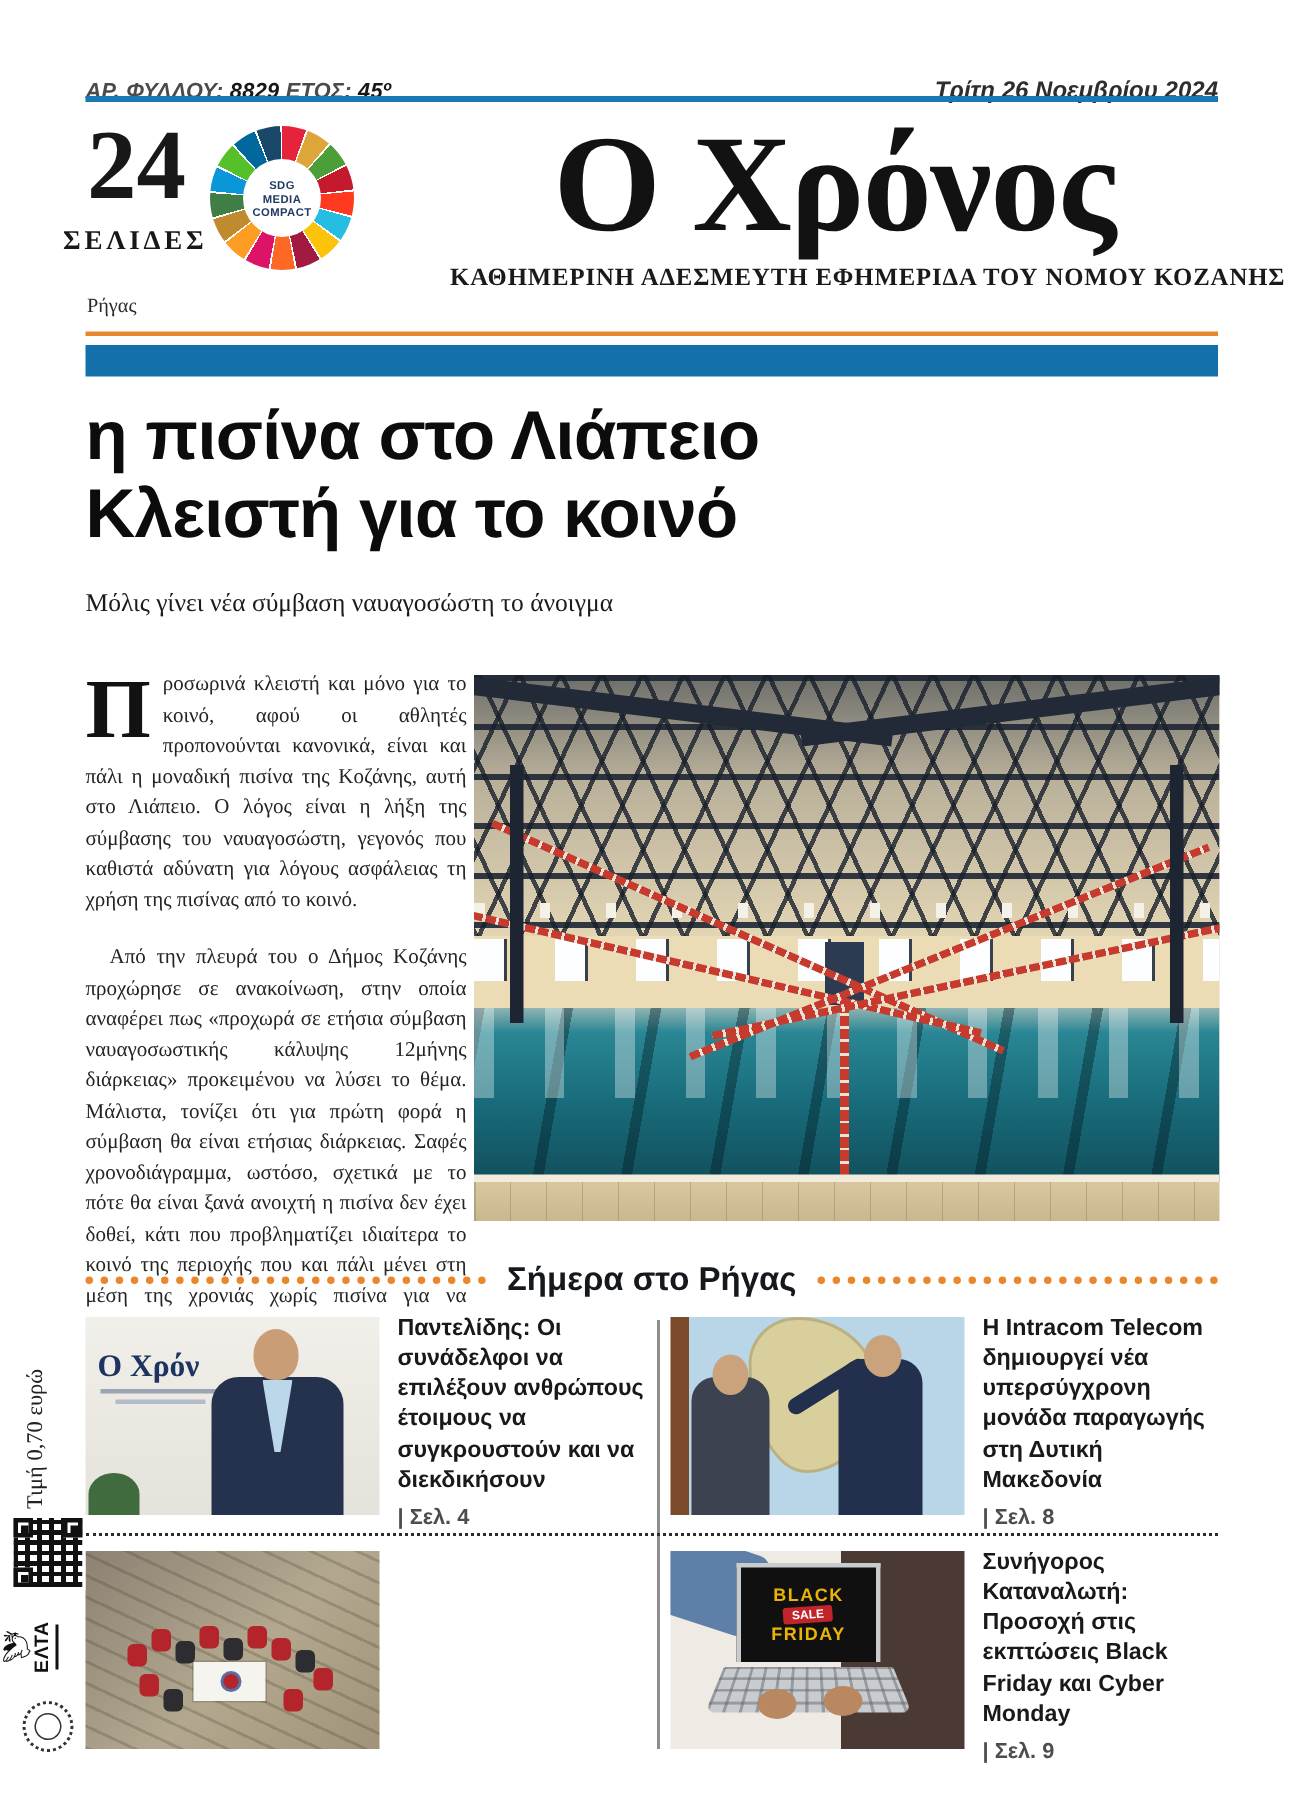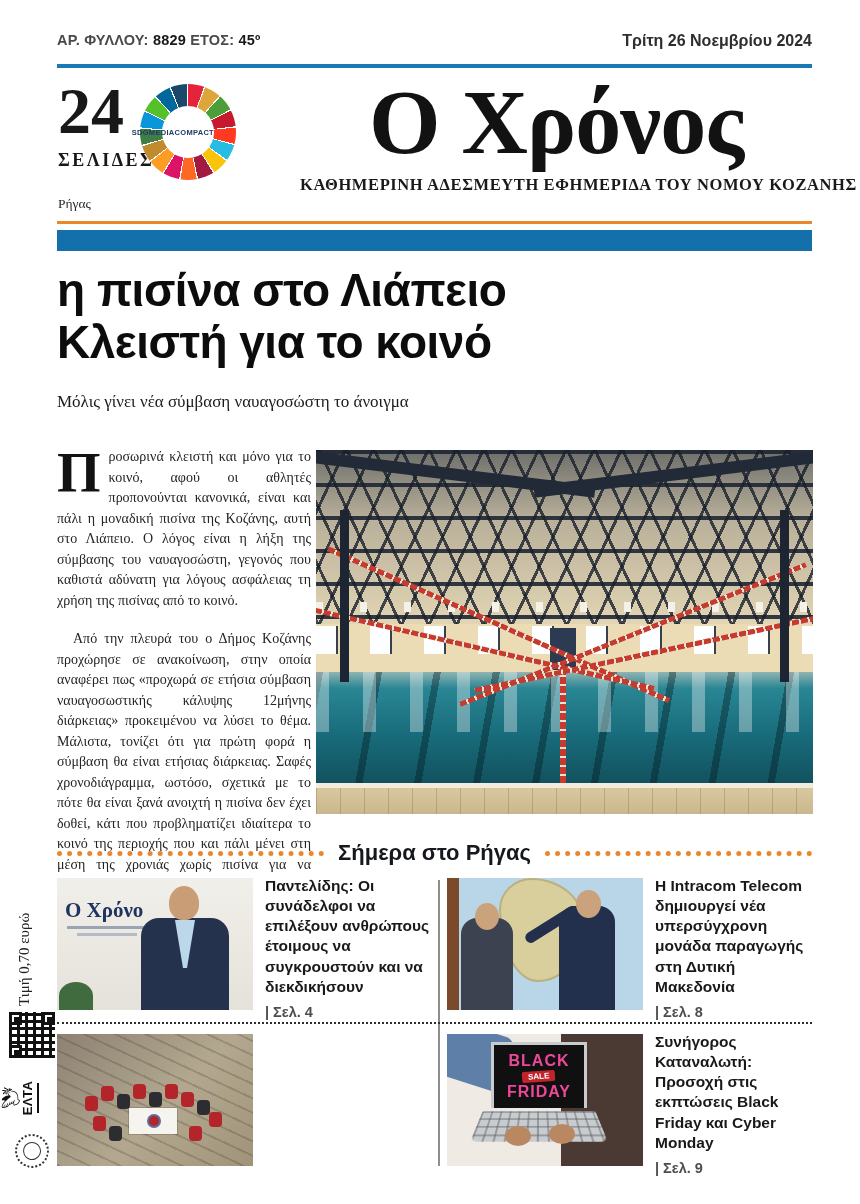--- a/index.html
+++ b/index.html
@@ -1,37 +1,37 @@
 <!DOCTYPE html>
 <html><head>
 <meta charset="utf-8">
 <style>
   * { margin:0; padding:0; box-sizing:border-box; }
   html,body { background:#ffffff; }
   .page { position:relative; width:860px; height:1204px; background:#fff; overflow:hidden;
           font-family:"Liberation Sans", sans-serif; }
 
   
-  .topbar { position:absolute; left:57px; right:48px; top:32px; display:flex;
-            justify-content:space-between; align-items:flex-start; }
+  .topbar { position:absolute; left:57px; right:48px; top:52px; display:flex;
+            justify-content:space-between; align-items:center;font-style:italic; }
   .issue-info { font-size:14.5px; color:#4a4a4a; font-weight:600; letter-spacing:.2px; }
   .issue-info b { color:#171717; font-weight:800; }
   .date { font-size:16px; color:#2e2e2e; font-weight:700; }
   .rule-blue-top { position:absolute; left:57px; right:48px; top:64px; height:4px; background:#1a78b5; }
 
   
   .pages-num { position:absolute; left:58px; top:78px; font-family:"Liberation Serif", serif;
                font-size:66px; font-weight:700; color:#181818; line-height:1; }
-  .pages-lbl { position:absolute; left:58px; top:150px; font-family:"Liberation Serif", serif;
+  .pages-lbl { position:absolute; left:42px; top:150px; font-family:"Liberation Serif", serif;
                font-size:18px; font-weight:700; letter-spacing:2.5px; color:#181818; }
   .sdg { position:absolute; left:140px; top:84px; width:96px; height:96px; border-radius:50%;
          background:conic-gradient(#E5243B 0deg 19.5deg,#fff 19.5deg 21.2deg,#DDA63A 21.2deg 40.7deg,#fff 40.7deg 42.4deg,#4C9F38 42.4deg 61.9deg,#fff 61.9deg 63.6deg,#C5192D 63.6deg 83.1deg,#fff 83.1deg 84.8deg,#FF3A21 84.8deg 104.3deg,#fff 104.3deg 106deg,#26BDE2 106deg 125.5deg,#fff 125.5deg 127.2deg,#FCC30B 127.2deg 146.7deg,#fff 146.7deg 148.4deg,#A21942 148.4deg 167.9deg,#fff 167.9deg 169.6deg,#FD6925 169.6deg 189.1deg,#fff 189.1deg 190.8deg,#DD1367 190.8deg 210.3deg,#fff 210.3deg 212deg,#FD9D24 212deg 231.5deg,#fff 231.5deg 233.2deg,#BF8B2E 233.2deg 252.7deg,#fff 252.7deg 254.4deg,#3F7E44 254.4deg 273.9deg,#fff 273.9deg 275.6deg,#0A97D9 275.6deg 295.1deg,#fff 295.1deg 296.8deg,#56C02B 296.8deg 316.3deg,#fff 316.3deg 318deg,#00689D 318deg 337.5deg,#fff 337.5deg 339.2deg,#19486A 339.2deg 358.7deg,#fff 358.7deg 360deg);
          display:flex; align-items:center; justify-content:center; }
   .sdg-center { width:52px; height:52px; border-radius:50%; background:#fff; display:flex;
-                flex-direction:row; align-items:center; justify-content:flex-end; color:#1f3a63;
+                flex-direction:column; align-items:center; justify-content:center; color:#1f3a63;
                 font-size:7.5px; font-weight:800; line-height:1.2; letter-spacing:.3px; }
   .quote { position:absolute; left:58px; top:168px; width:235px; font-family:"Liberation Serif", serif;
            font-size:15px; font-weight:700; font-style:italic; color:#1c1c1c; line-height:1.25; }
   .quote-author { position:absolute; left:58px; top:196px; font-family:"Liberation Serif", serif;
                   font-size:13.5px; color:#2a2a2a; }
   .masthead { position:absolute; left:300px; right:48px; top:74px; text-align:center; }
   .masthead-title { font-family:"Liberation Serif", serif; font-size:92px; font-weight:700;
                     color:#121212; line-height:1.05; letter-spacing:-1px; }
   .masthead-sub { margin-top:4px; font-family:"Liberation Serif", serif; font-size:16.5px;
                   font-weight:700; color:#1a1a1a; letter-spacing:.6px; white-space:nowrap; }
@@ -143,21 +143,21 @@
              box-shadow:0 0 0 1px rgba(0,0,0,.15); }
   .t3-emblem { position:absolute; left:92px; top:82px; width:10px; height:10px; border-radius:50%;
                background:#b3252b; box-shadow:0 0 0 2px #5a6ea0; }
   
   .t4 { background:linear-gradient(90deg,#efeae4 0 58%, #4a3a33 58%); }
   .t4-jeans { position:absolute; left:-8px; top:-6px; width:70px; height:56px; background:#5d7fa8;
               transform:rotate(18deg); border-radius:10px; }
   .t4-screen { position:absolute; left:44px; top:8px; width:96px; height:66px; background:#101010;
                border:3px solid #c9cccf; border-bottom:none; display:flex; flex-direction:column;
                align-items:center; justify-content:center; gap:1px; }
-  .t4-black,.t4-friday { color:#ec4899; font-weight:800; font-size:16px; letter-spacing:1px; line-height:1.1; }
+  .t4-black,.t4-friday { color:#eab308; font-weight:800; font-size:12px; letter-spacing:1px; line-height:1.1; }
   .t4-sale { background:#c2242b; color:#fff; font-weight:800; font-size:8px; padding:1px 6px;
              border-radius:2px; transform:rotate(-4deg); }
   .t4-base { position:absolute; left:30px; top:74px; width:124px; height:34px; background:#c9cccf;
              transform:perspective(80px) rotateX(28deg); border-radius:2px 2px 6px 6px;
              background-image:repeating-linear-gradient(90deg, rgba(90,95,100,.45) 0 2px, transparent 2px 10px),
                               repeating-linear-gradient(180deg, rgba(90,95,100,.45) 0 2px, transparent 2px 9px); }
   .t4-hand1 { position:absolute; left:58px; top:92px; width:26px; height:20px; border-radius:50%;
               background:#b98860; }
   .t4-hand2 { position:absolute; left:102px; top:90px; width:26px; height:20px; border-radius:50%;
               background:#b98860; }
@@ -259,21 +259,21 @@
     <div class="dotline"></div>
     <div class="today-title">Σήμερα στο Ρήγας</div>
     <div class="dotline"></div>
   </div>
 
   <div class="divider-v"></div>
   <div class="dotsep"></div>
 
   <div class="teaser" style="left:57px; top:878px;">
     <div class="timg t1">
-      <div class="t1-logo">Ο Χρόνο</div>
+      <div class="t1-logo">Ο Χρόν</div>
       <div class="t1-sub"></div>
       <div class="t1-sub2"></div>
       <div class="t1-body"></div>
       <div class="t1-shirt"></div>
       <div class="t1-head"></div>
       <div class="t1-plant"></div>
     </div>
     <div class="ttext">
       <div class="ttitle">Παντελίδης: Οι συνάδελφοι να επιλέξουν ανθρώπους έτοιμους να συγκρουστούν και να διεκδικήσουν</div>
       <div class="tpage">| Σελ. 4</div>

